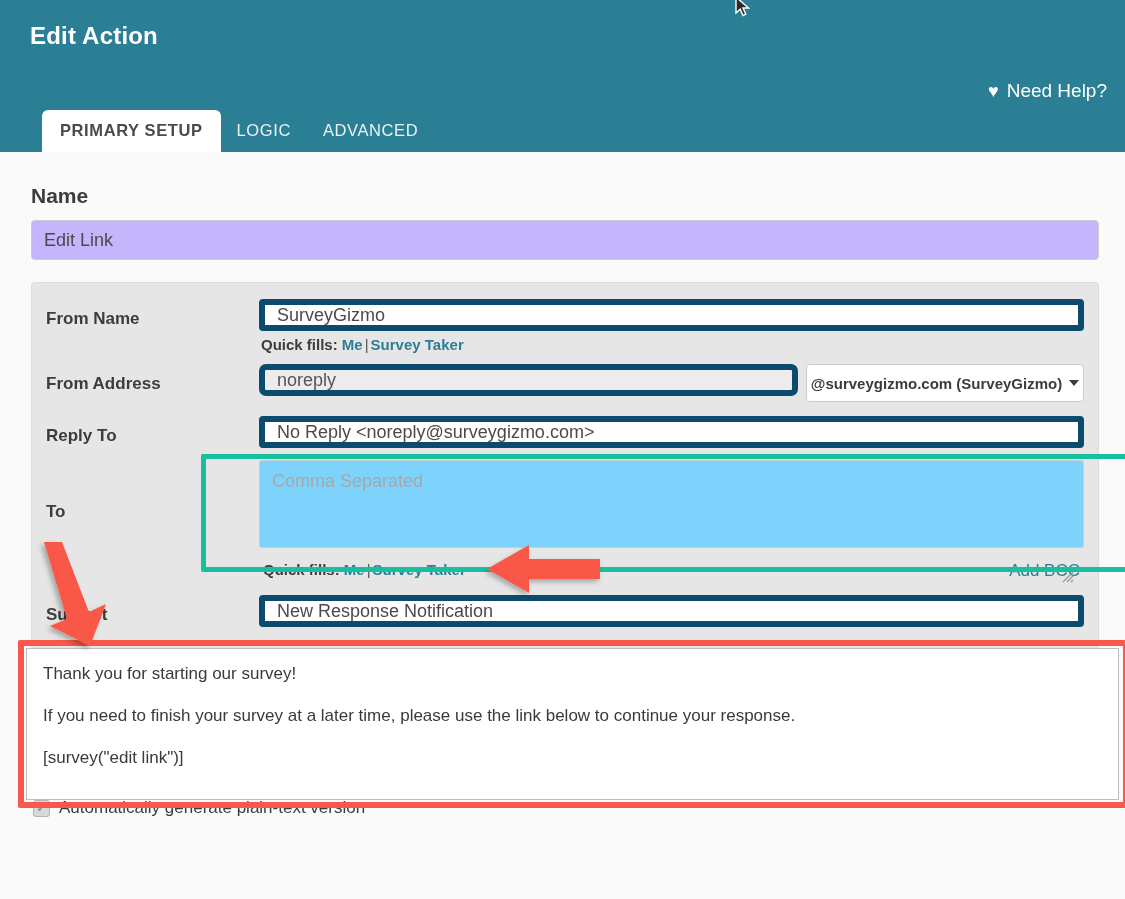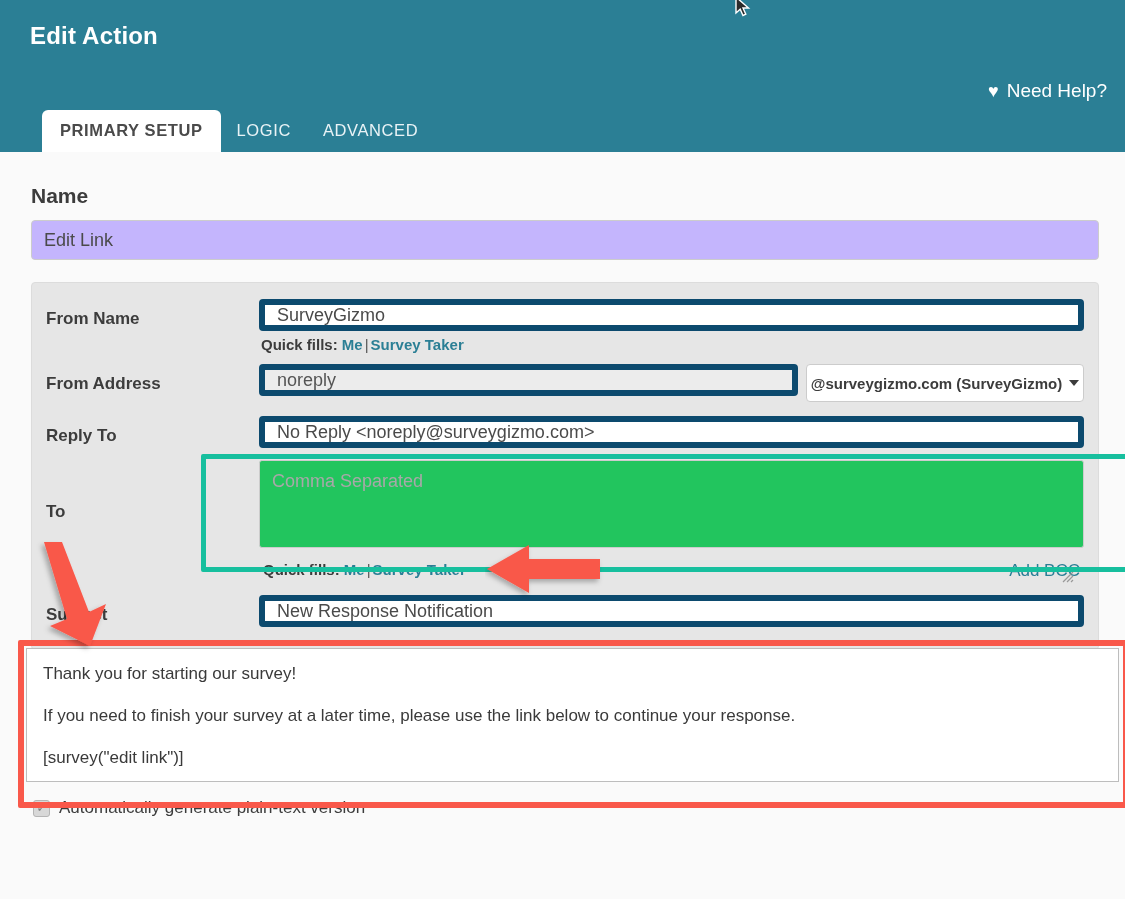--- a/index.html
+++ b/index.html
@@ -122,42 +122,42 @@
   .quickfills {
     font-size: 15px;
     color: #3c3c3c;
     padding: 5px 0 7px 2px;
     font-weight: bold;
   }
   .quickfills a { color: #2b7f95; text-decoration: none; font-weight: bold; cursor: pointer; }
   .quickfills .sep { color: #555; font-weight: normal; padding: 0 2px; }
 
   .addr-wrap { display: flex; gap: 8px; }
-  .addr-input { flex: 1; }
+  .addr-input { flex: 1; border-radius: 7px; }
   .domain-select {
     width: 278px;
     height: 38px;
     border: 1px solid #ccc;
     border-radius: 4px;
     background: #fff;
     display: flex; align-items: center; justify-content: center;
     font-size: 15px;
     font-weight: bold;
     color: #3c3c3c;
     cursor: pointer;
     gap: 7px;
   }
   .caret { width: 0; height: 0; border-left: 5px solid transparent; border-right: 5px solid transparent; border-top: 6px solid #3c3c3c; }
 
   .to-area {
     width: 100%;
     height: 88px;
     border: 1px solid #ccc;
     border-radius: 3px;
-    background: #22c55e;
+    background: #7dd3fc;
     font-size: 18px;
     color: #4a4a4a;
     padding: 10px 12px;
     resize: none;
     font-family: "Liberation Sans", sans-serif;
   }
   .to-area::placeholder { color: #a8a8a8; }
   .resize-grip {
     position: absolute;
     right: 10px; bottom: 4px;
@@ -178,21 +178,21 @@
     pointer-events: none;
     z-index: 5;
   }
 
   
   .msg-wrap { position: relative; margin-top: -2px; }
   .msg-body {
     position: absolute;
     left: 8px; top: 0;
     width: 1093px;
-    height: 134px;
+    height: 152px;
     background: #ffffff;
     border: 1px solid #bdbdbd;
     padding: 14px 16px;
   }
   .msg-line { font-size: 17px; color: #3a3a3a; line-height: 1.3; margin-bottom: 20px; }
   .msg-line:last-child { margin-bottom: 0; }
 
   .red-box {
     position: absolute;
     left: 0px; top: -8px;

